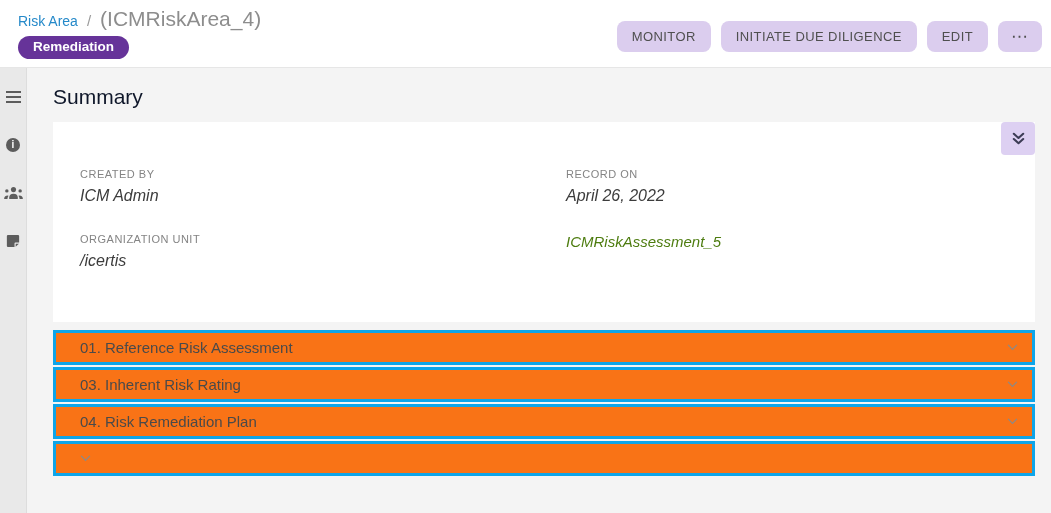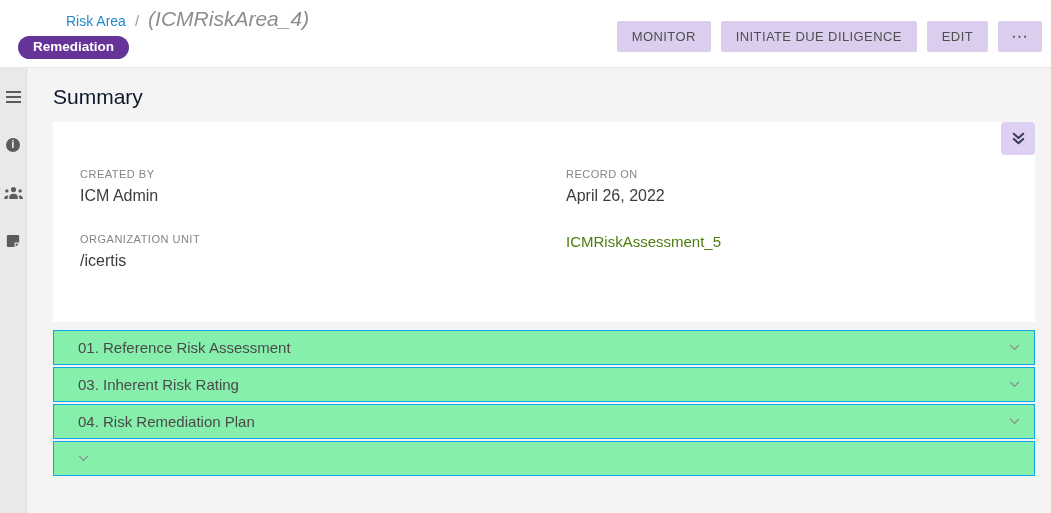--- a/index.html
+++ b/index.html
@@ -10,37 +10,37 @@
     background: #f4f4f4;
   }
 
   
   .header {
     position: relative; height: 68px; background: #ffffff;
     border-bottom: 1px solid #e6e6e6;
   }
   .breadcrumb {
     position: absolute; left: 18px; top: 7px;
-    display: flex; align-items: baseline; gap: 9px; white-space: nowrap; margin-left: 48px;
+    display: flex; align-items: baseline; gap: 9px; white-space: nowrap;
   }
   .breadcrumb-link { color: #2589c9; font-size: 14px; text-decoration: none; cursor: pointer; }
   .breadcrumb-sep  { color: #9a9a9a; font-size: 15px; }
-  .record-title    { color: #8d8d8d; font-size: 21px; font-style: italic; }
+  .record-title    { color: #8d8d8d; font-size: 21px; }
   .status-badge {
     position: absolute; left: 18px; top: 36px;
     background: #663399; color: #ffffff;
     font-size: 13.5px; font-weight: bold;
     padding: 4px 15px 5px; border-radius: 12px; line-height: 14px;
   }
   .header-actions {
     position: absolute; right: 9px; top: 21px;
     display: flex; gap: 10px; align-items: center;
   }
   .action-btn {
-    background: #dbcdee; border: none; border-radius: 2px;
+    background: #dbcdee; border: none; border-radius: 8px;
     height: 31px; padding: 0 15px;
     color: #4f4f4f; font-size: 13px; letter-spacing: 0.4px;
     font-family: "Liberation Sans", sans-serif; cursor: pointer; white-space: nowrap;
   }
   .more-btn { padding: 0 13px; font-size: 17px; letter-spacing: 1px; line-height: 1; }
 
   
   .content { display: flex; height: 445px; background: #f4f4f4; }
 
   .side-rail {
@@ -73,27 +73,27 @@
   .collapse-btn {
     position: absolute; top: 0; right: 0;
     width: 34px; height: 33px; border: none; border-radius: 4px;
     background: #ddd0f2; display: flex; align-items: center; justify-content: center;
     cursor: pointer;
   }
   .field-grid { display: grid; grid-template-columns: 486px 1fr; row-gap: 28px; }
   .field-label {
     font-size: 11px; color: #848484; letter-spacing: 0.5px; margin-bottom: 7px;
   }
-  .field-value { font-size: 16px; color: #3c3c3c; }
+  .field-value { font-size: 16px; color: #3c3c3c; font-style: italic; }
   .field-value-link { font-size: 15px; color: #4d7c0f; text-decoration: none; cursor: pointer; }
 
   
   .section-list { margin-top: 8px; }
   .section-row {
-    height: 35px; background: #86efac; border: 1px solid #0ea5e9;
+    height: 35px; background: #f97316; border: 3px solid #0ea5e9;
     margin-bottom: 2px; display: flex; align-items: center; justify-content: space-between;
     padding: 0 14px 0 24px; cursor: pointer;
   }
   .section-label { font-size: 15px; color: #4a4a4a; }
   .chev { flex-shrink: 0; }
 </style>
 </head>
 <body>
 
 <header class="header">

